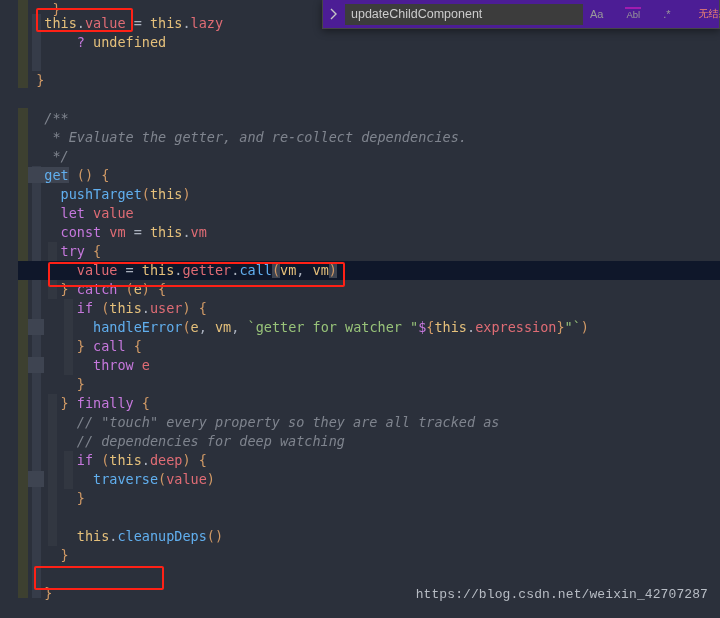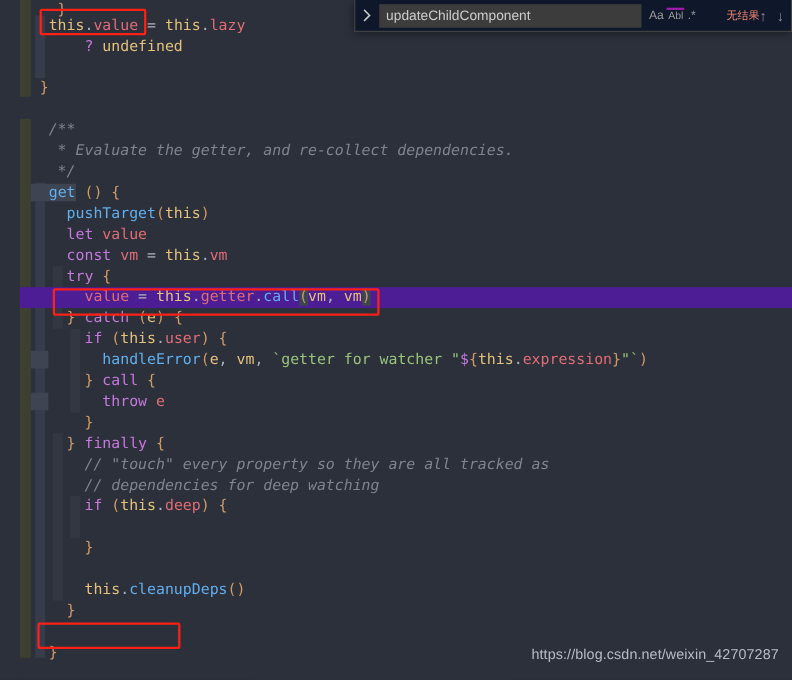--- a/index.html
+++ b/index.html
@@ -56,21 +56,21 @@
   .line {
     position: absolute;
     left: 0;
     height: 19px;
     width: 702px;
     white-space: pre;
   }
   .line .txt { display: inline-block; padding-left: 10px; }
 
   
-  .line.cur { background: #4c1d95; }
+  .line.cur { background: #0f172a; }
 
   
   .indent-guide {
     position: absolute;
     width: 9px;
     background: rgba(255,255,255,0.035);
   }
   .indent-guide.strong { background: rgba(160,170,200,0.10); }
 
   
@@ -91,21 +91,21 @@
     border: 2px solid #ff2116;
     border-radius: 2px;
     pointer-events: none;
   }
 
   
   .find-widget {
     position: absolute;
     top: 0; left: 322px;
     width: 398px; height: 29px;
-    background: #0f172a;
+    background: #4c1d95;
     border: 1px solid #454545;
     border-top: none;
     display: flex;
     align-items: center;
     box-shadow: 0 2px 8px rgba(0,0,0,0.45);
     font-family: "Liberation Sans", sans-serif;
   }
   .find-toggle {
     width: 20px; height: 29px;
     display: flex; align-items: center; justify-content: center;
@@ -125,21 +125,21 @@
   .find-value {
     color: #cccccc;
     font-size: 12.5px;
     font-family: "Liberation Sans", sans-serif;
     flex: 1 1 auto;
     overflow: hidden;
     white-space: nowrap;
   }
   .find-opts {
     display: flex; align-items: center;
-    gap: 2px;
+    gap: 21px;
     margin-left: 6px;
     flex: 0 0 auto;
   }
   .opt-icon {
     color: #9a9a9a;
     font-size: 11px;
     line-height: 1;
     font-family: "Liberation Sans", sans-serif;
     padding: 1px 1px;
   }
@@ -177,21 +177,21 @@
   .nav-icon.lines i:nth-child(1) { width: 13px; }
   .nav-icon.lines i:nth-child(2) { width: 9px; }
   .nav-icon.lines i:nth-child(3) { width: 11px; margin-bottom: 0; }
 
   
   .watermark {
     position: absolute;
     right: 12px; bottom: 16px;
     color: #b7bcc4;
     font-size: 13px;
-    font-family: Liberation Sans, sans-serif;
+    font-family: Liberation Mono, monospace;
     letter-spacing: 0.1px;
   }
 </style>
 </head>
 <body>
 
 <div id="app">
 
   <div class="editor">
 
@@ -249,20 +249,21 @@
       <div class="line" style="top:375px"><span class="txt"><span class="brk">      }</span></span></div>
 
       <div class="line" style="top:394px"><span class="txt"><span class="brk">    } </span><span class="kw">finally </span><span class="brk">{</span></span></div>
 
       <div class="line" style="top:413px"><span class="txt"><span class="cmt">      // "touch" every property so they are all tracked as</span></span></div>
 
       <div class="line" style="top:432px"><span class="txt"><span class="cmt">      // dependencies for deep watching</span></span></div>
 
       <div class="line" style="top:451px"><span class="txt"><span class="kw">      if </span><span class="brk">(</span><span class="this">this</span><span class="punc">.</span><span class="var">deep</span><span class="brk">) {</span></span></div>
 
+      <div class="line" style="top:470px"><span class="txt"><span class="sel">  </span><span class="fn">      traverse</span><span class="brk">(</span><span class="var">value</span><span class="brk">)</span></span></div>
 
       <div class="line" style="top:489px"><span class="txt"><span class="brk">      }</span></span></div>
 
 
       <div class="line" style="top:527px"><span class="txt"><span class="this">      this</span><span class="punc">.</span><span class="fn">cleanupDeps</span><span class="brk">()</span></span></div>
 
       <div class="line" style="top:546px"><span class="txt"><span class="brk">    }</span></span></div>
 
 
       <div class="line" style="top:584px"><span class="txt"><span class="brk">  }</span></span></div>

